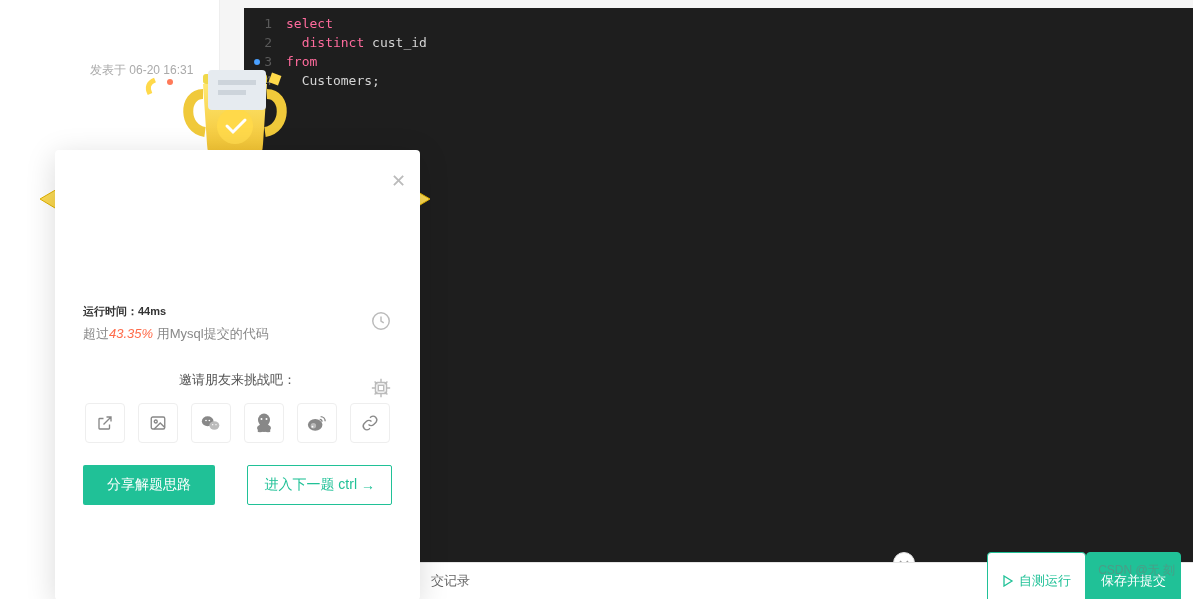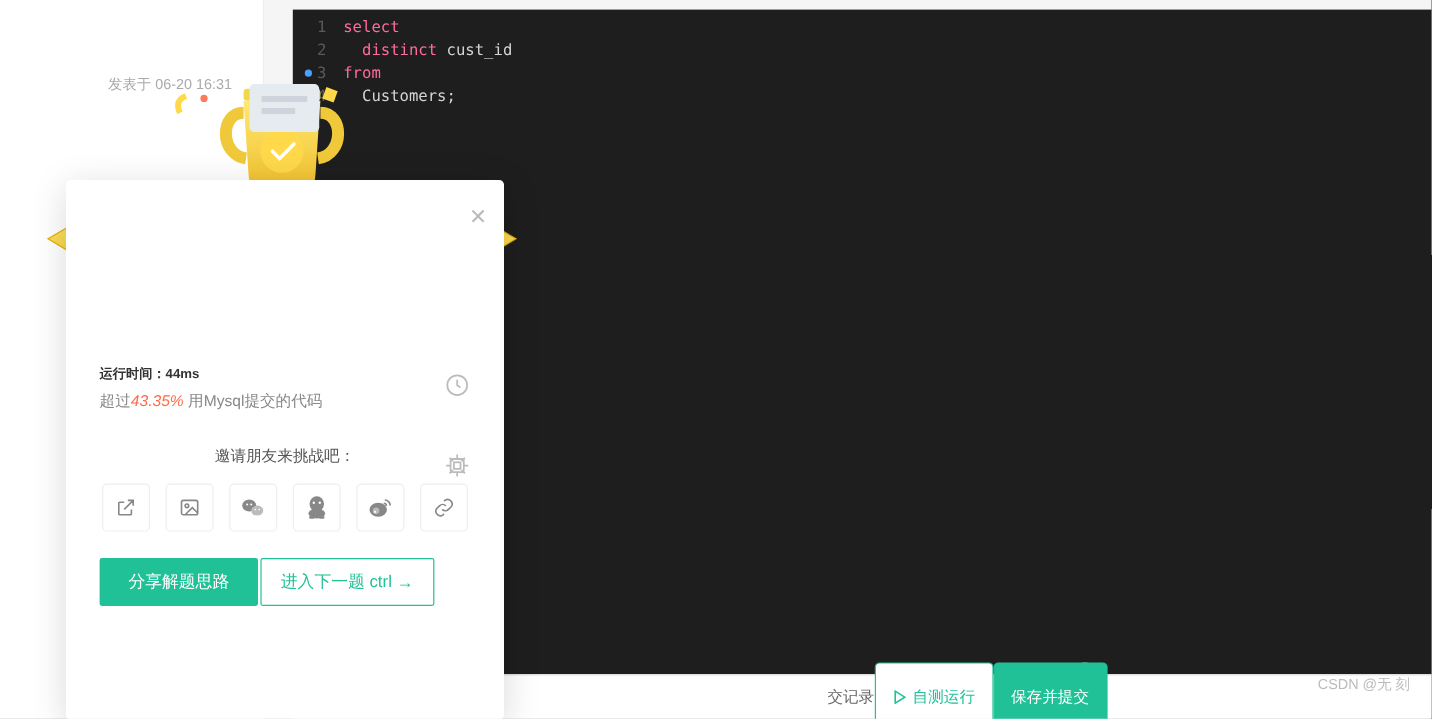--- a/index.html
+++ b/index.html
@@ -49,21 +49,21 @@
     .kw { color: #ff6b9d; }
     .id { color: #d4d4d4; }
     .bottom-bar {
       position: absolute;
       left: 244px; right: 0; bottom: 0;
       height: 37px;
       background: #fff;
       border-top: 1px solid #e5e5e5;
       display: flex;
       align-items: center;
-      justify-content: center;
+      justify-content: space-between;
       padding: 0 12px;
       margin-top: 12px;
     }
     .bottom-left {
       font-size: 13px;
       color: #666;
       padding-left: 175px;
     }
     .bottom-right { display: flex; }
     .btn-outline {
@@ -162,21 +162,21 @@
       width: 40px; height: 40px;
       border: 1px solid #eee;
       border-radius: 4px;
       display:flex; align-items:center; justify-content:center;
       color:#888;
       cursor:pointer;
     }
     .modal-actions {
       display: flex;
       gap: 2px;
-      justify-content: flex-start;
+      justify-content: space-between;
     }
     .btn-share {
       background: #20c197;
       color: #fff;
       border: none;
       padding: 10px 24px;
       border-radius: 2px;
       font-size: 14px;
       cursor: pointer;
     }

